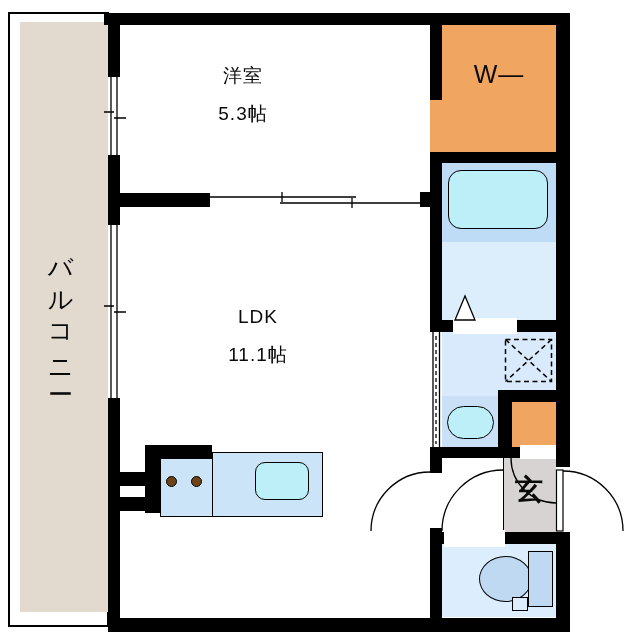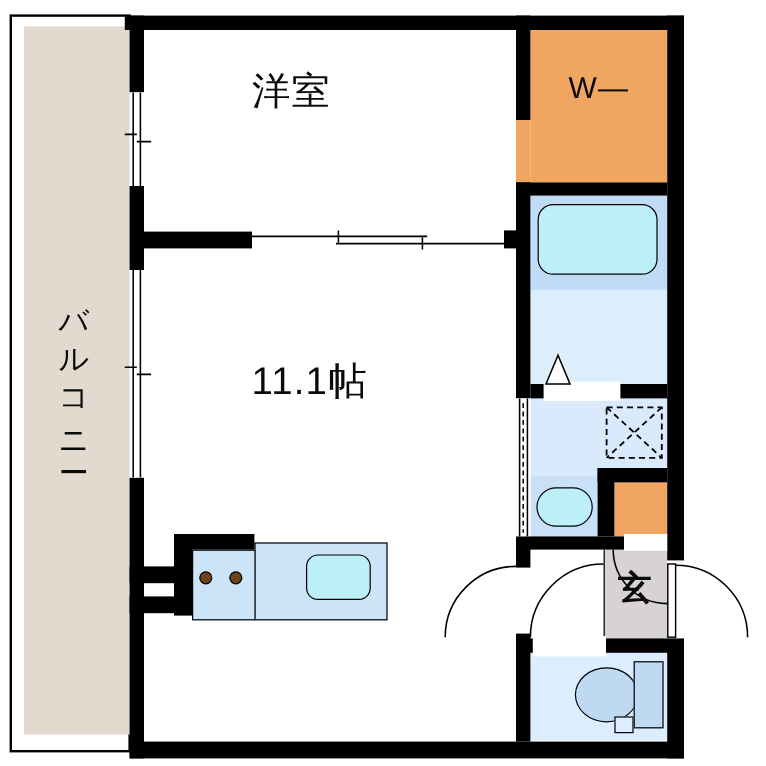--- a/index.html
+++ b/index.html
@@ -1,21 +1,21 @@
 <!DOCTYPE html>
 <html style="--wall: #000000; --balcony: #e2dacf; --closet_orange: #f0a661; --bath_blue: #bedcf5; --bath_floor: #dcedfc; --wash_floor: #d8eafb; --sink_floor: #c9e0f7; --toilet_floor: #dceefd; --water_cyan: #bdeff9; --fixture_blue: #bfd9f2; --kitchen_counter: #cbe4f8; --genkan_gray: #d6d3d2; --stove_dot: #6f4319;"><head>
 <meta charset="utf-8">
 <style>
   html,body{margin:0;padding:0;background:#fff;}
   #canvas{position:relative;width:638px;height:638px;background:#fff;overflow:hidden;
           font-family:"Liberation Sans","DejaVu Sans",sans-serif;color:#000;}
   .abs{position:absolute;box-sizing:border-box;}
   .wall{background:#000;}
   .openw{background:#fff;}
-  .label{position:absolute;text-align:center;color:#0a0a0a;line-height:38px;font-size:32px;letter-spacing:1px;}
+  .label{position:absolute;text-align:center;color:#0a0a0a;line-height:38px;font-size:19px;letter-spacing:1px;}
   .fix{position:absolute;box-sizing:border-box;border:1.4px solid #000;}
   #svgoverlay{position:absolute;left:0;top:0;pointer-events:none;}
   
   .balcony-fill{background:var(--balcony);}
   .orange{background:var(--closet_orange);}
   .bathu{background:var(--bath_blue);}
   .bathl{background:var(--bath_floor);}
   .washf{background:var(--wash_floor);}
   .sinkf{background:var(--sink_floor);}
   .toiletf{background:var(--toilet_floor);}
@@ -111,22 +111,24 @@
       <path d="M505.5 339.5 L551.5 381.5 M551.5 339.5 L505.5 381.5"></path>
     </g>
 
     <path d="M455 320 L475 320 L465 296 Z" fill="#fff" stroke="#000" stroke-width="1.3"></path>
 
     <rect x="556.5" y="470" width="6.5" height="61" fill="#fff" stroke="#000" stroke-width="1.2"></rect>
   </svg>
 
   <div class="label" style="left:153px;top:57px;width:180px;">
     <div>洋室</div>
+    <div>5.3帖</div>
   </div>
   <div class="label" style="left:168px;top:298px;width:180px;">
+    <div>LDK</div>
     <div>11.1帖</div>
   </div>
   <div class="label" style="left:442px;top:56px;width:114px;font-size:25px;line-height:37px;">
     <div>W―</div>
   </div>
   <div class="label" style="left:503px;top:474px;width:53px;font-size:28px;line-height:32px;font-weight:bold;">玄</div>
   <div class="label" style="left:46px;top:218px;width:30px;height:190px;writing-mode:vertical-rl;font-size:25px;line-height:30px;letter-spacing:7px;">バルコニー</div>
 
 </div>
 

